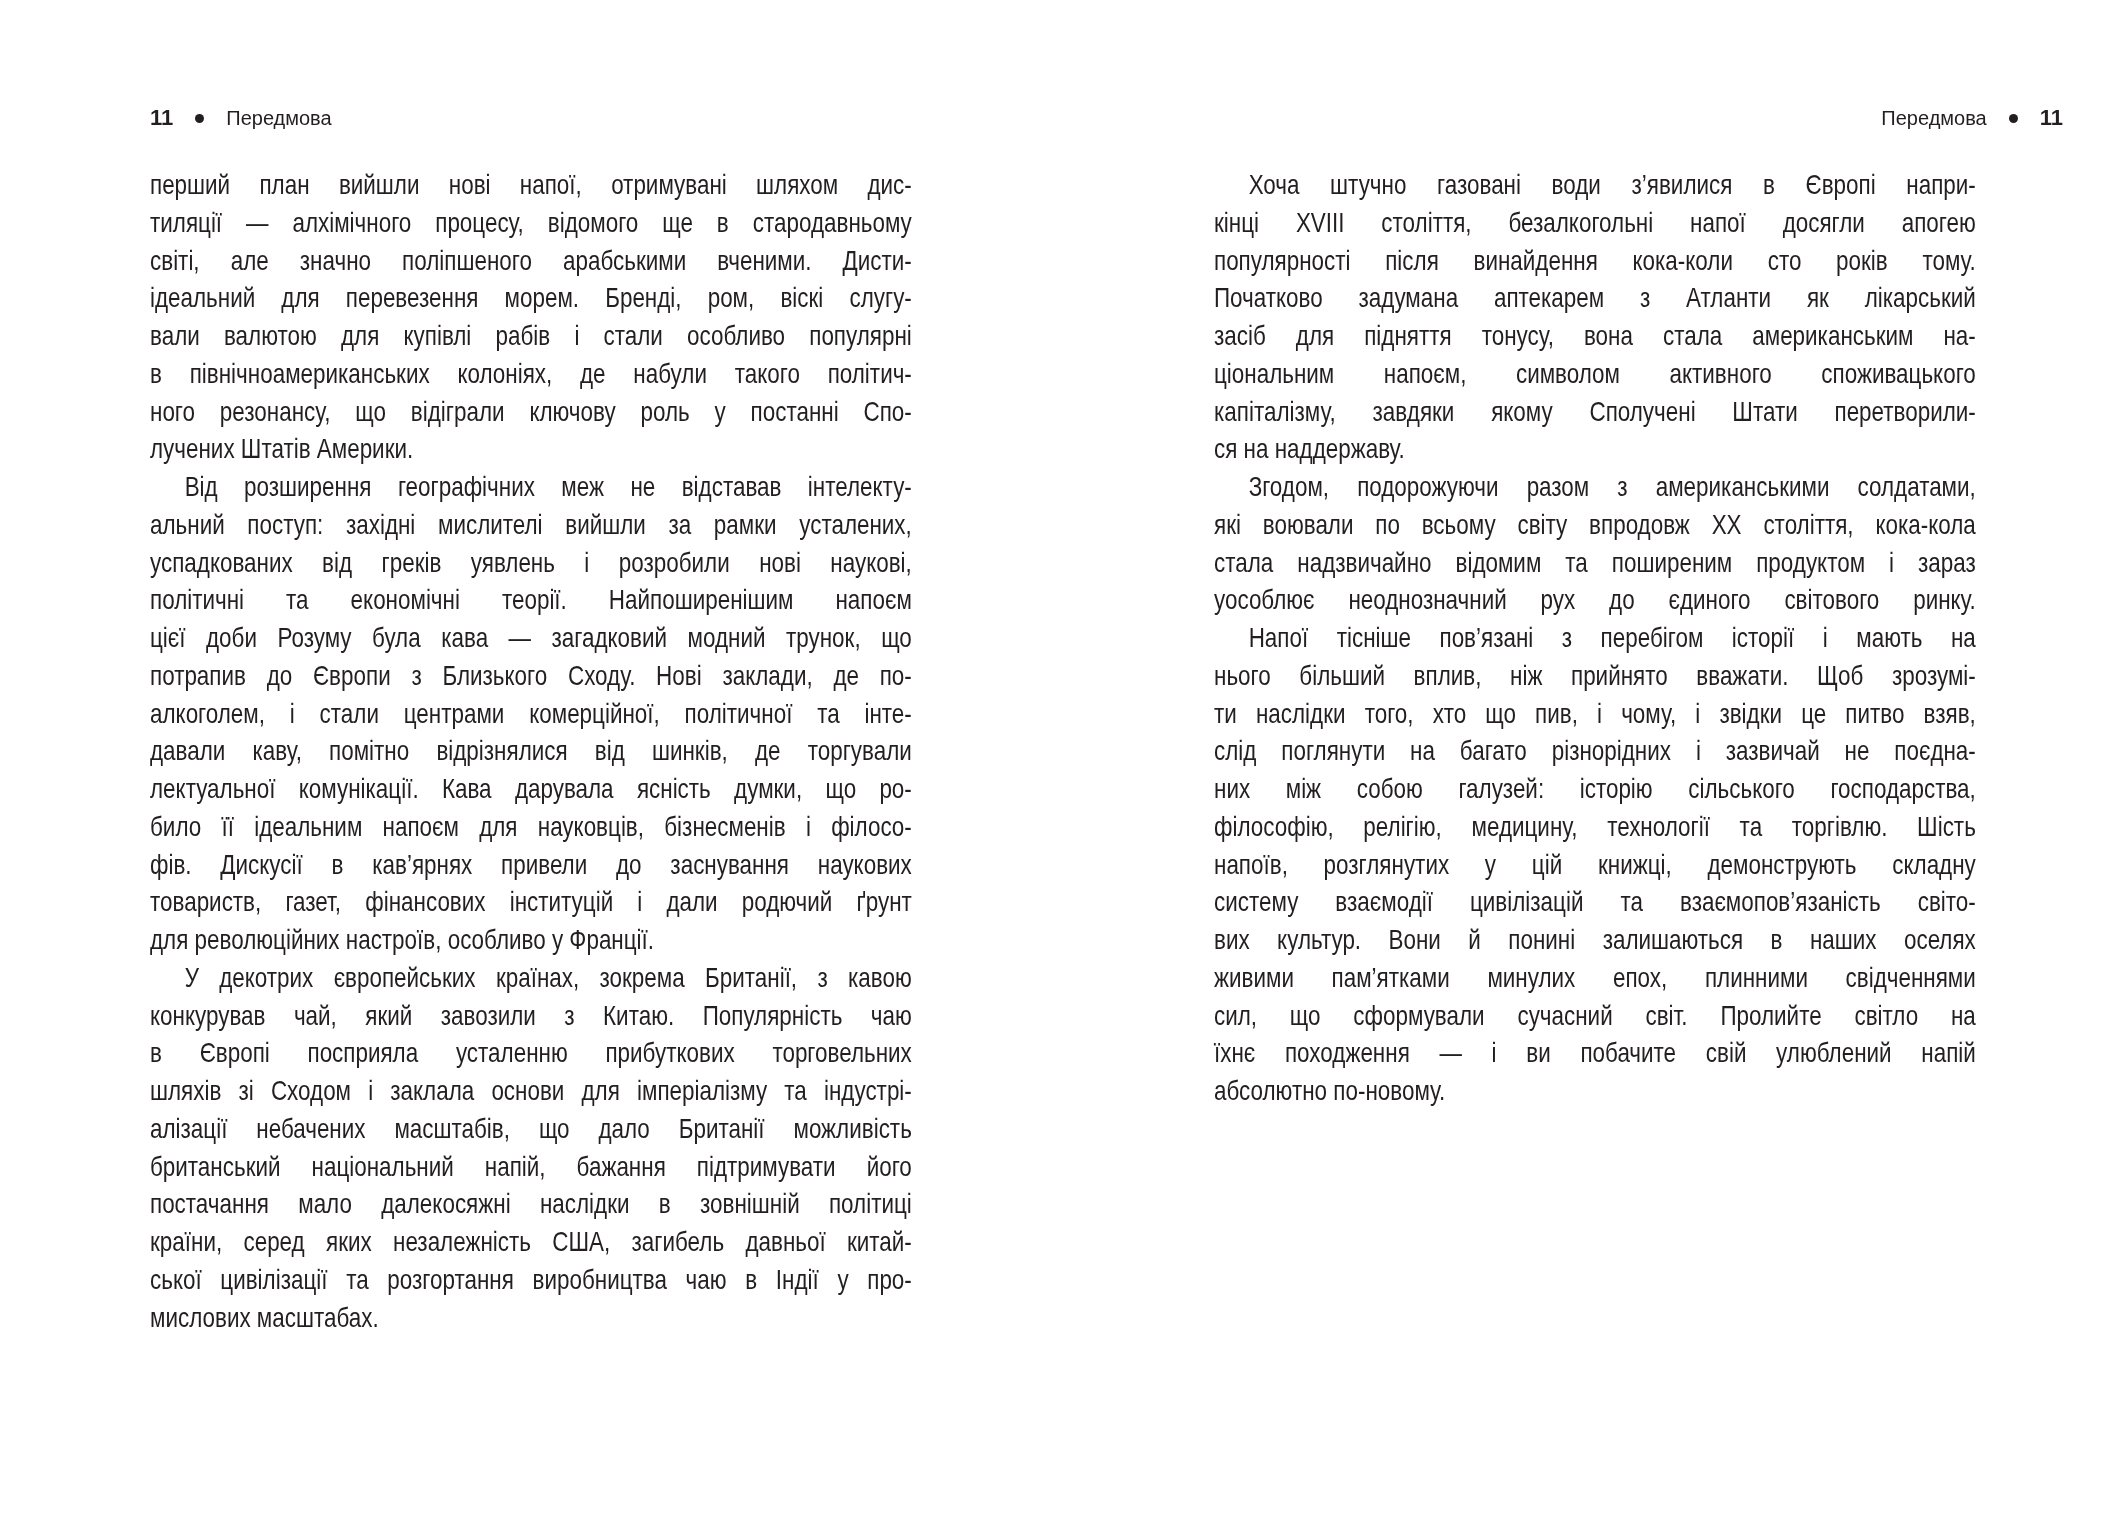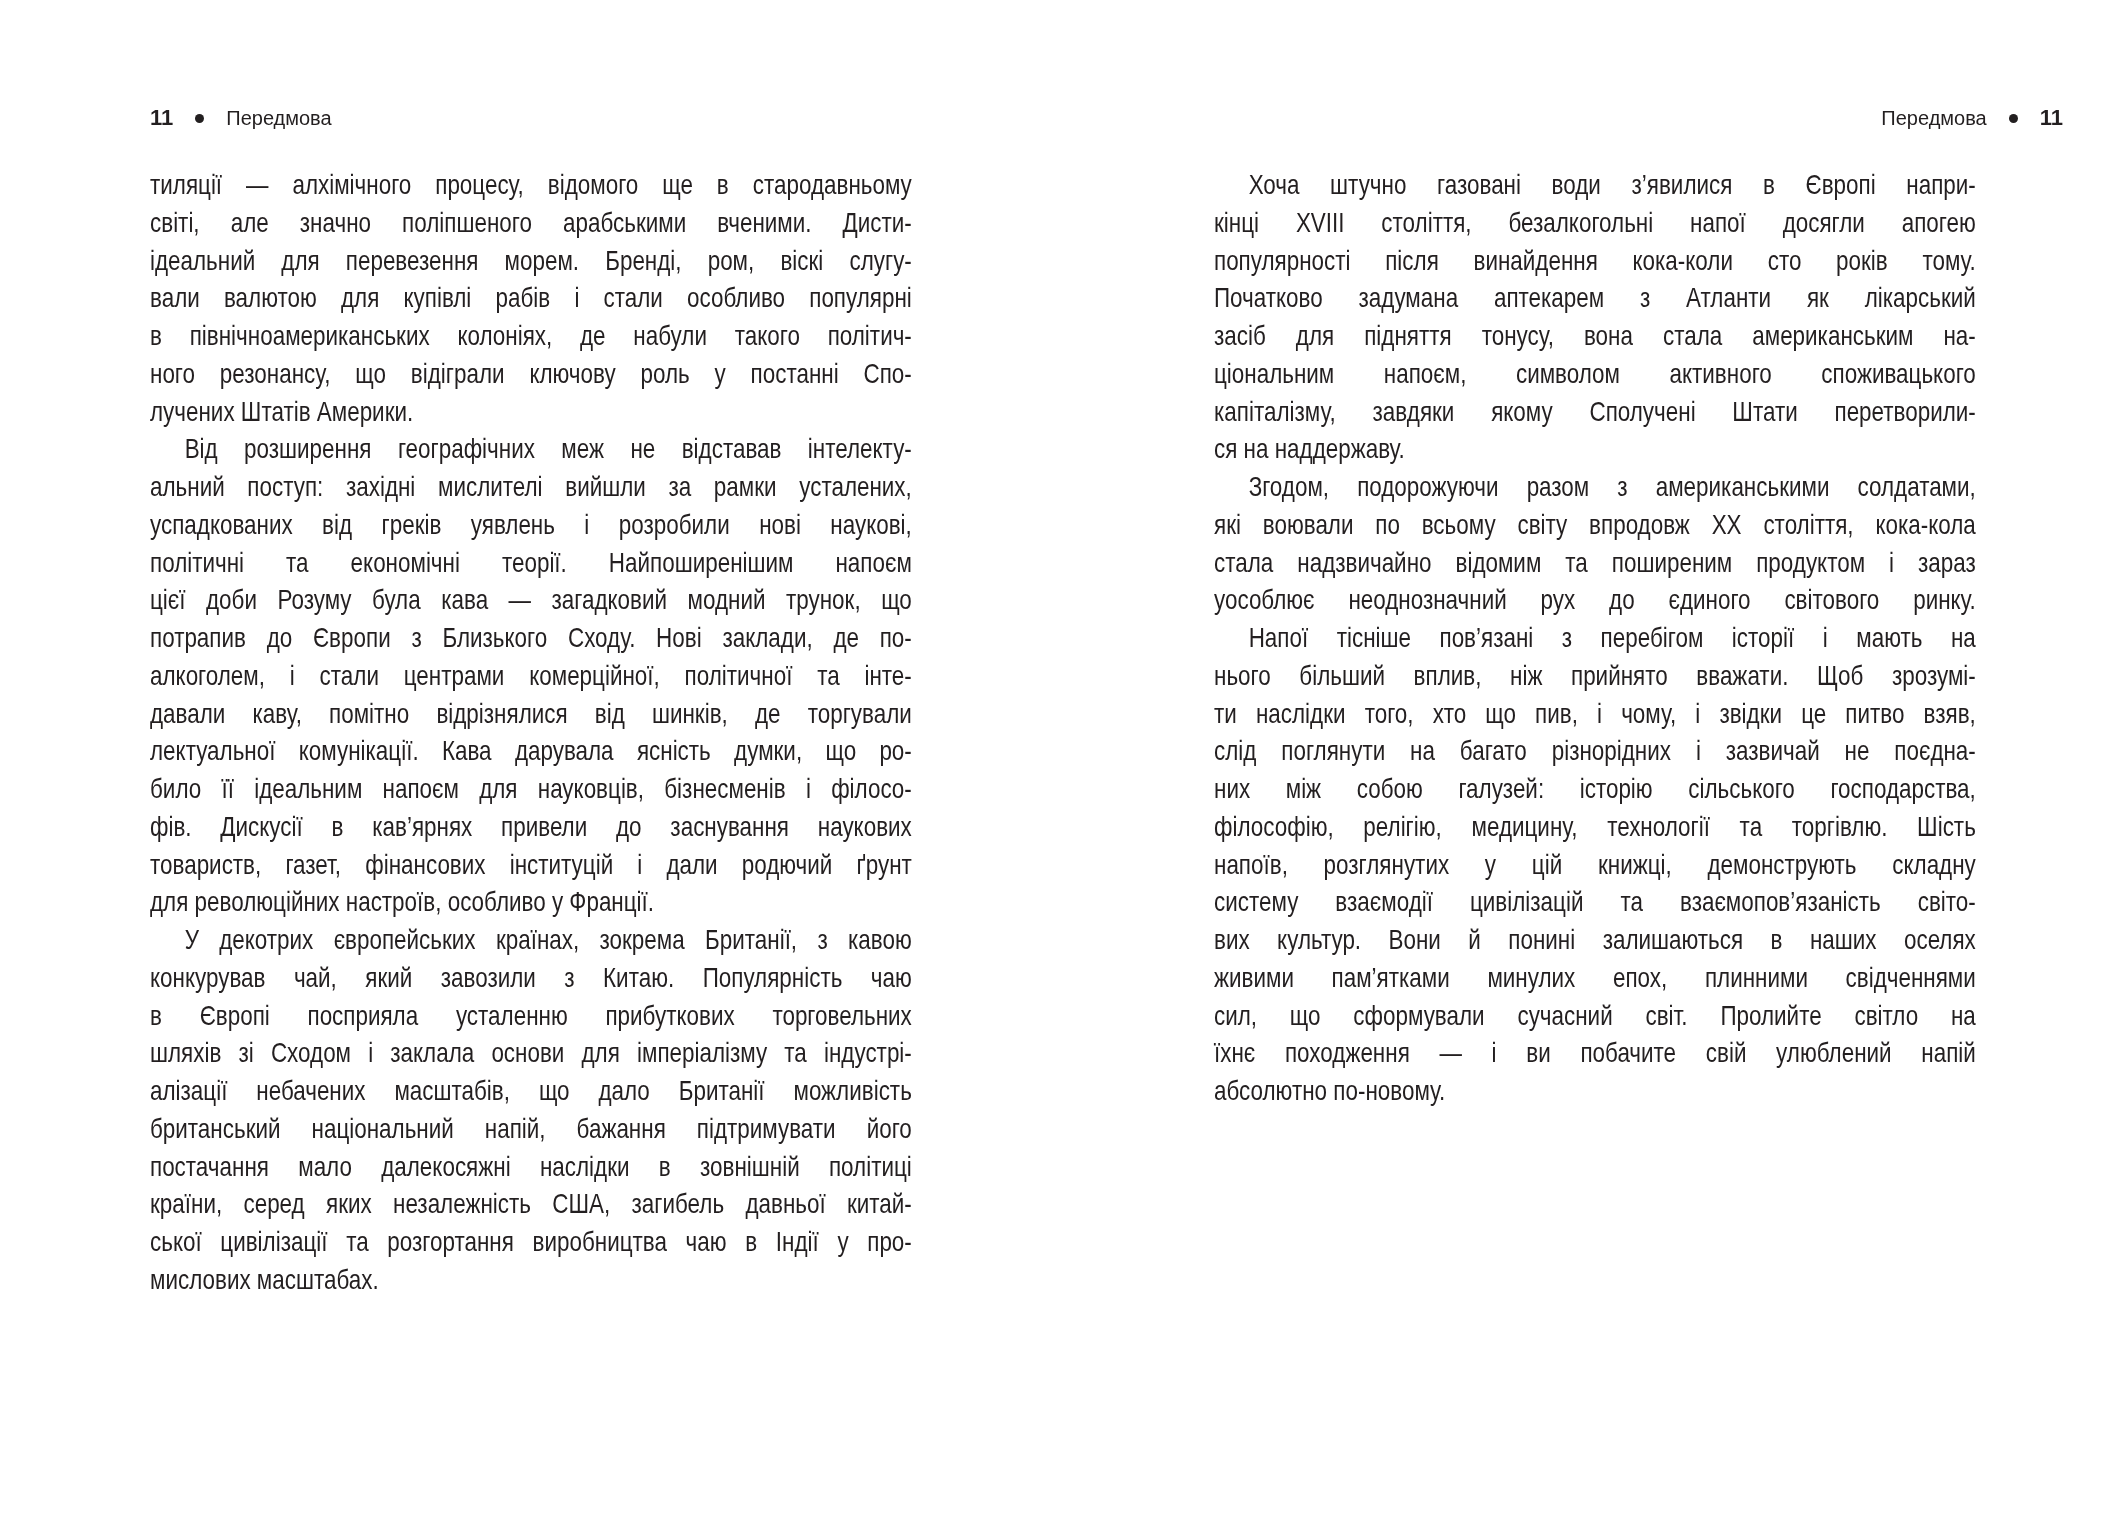--- a/index.html
+++ b/index.html
@@ -30,20 +30,23 @@
 <body>
 
 <div class="page left">
   <div class="header">
     <span class="num">11</span>
     <span class="dot"></span>
     <span>Передмова</span>
   </div>
   <div class="body" id="left-body">
       <div class="line">
+        <div class="t j">перший план вийшли нові напої, отримувані шляхом дис-</div>
+      </div>
+      <div class="line">
         <div class="t j">тиляції — алхімічного процесу, відомого ще в стародавньому</div>
       </div>
       <div class="line">
         <div class="t j">світі, але значно поліпшеного арабськими вченими. Дисти-</div>
       </div>
       <div class="line">
         <div class="t j">ідеальний для перевезення морем. Бренді, ром, віскі слугу-</div>
       </div>
       <div class="line">
         <div class="t j">вали валютою для купівлі рабів і стали особливо популярні</div>

